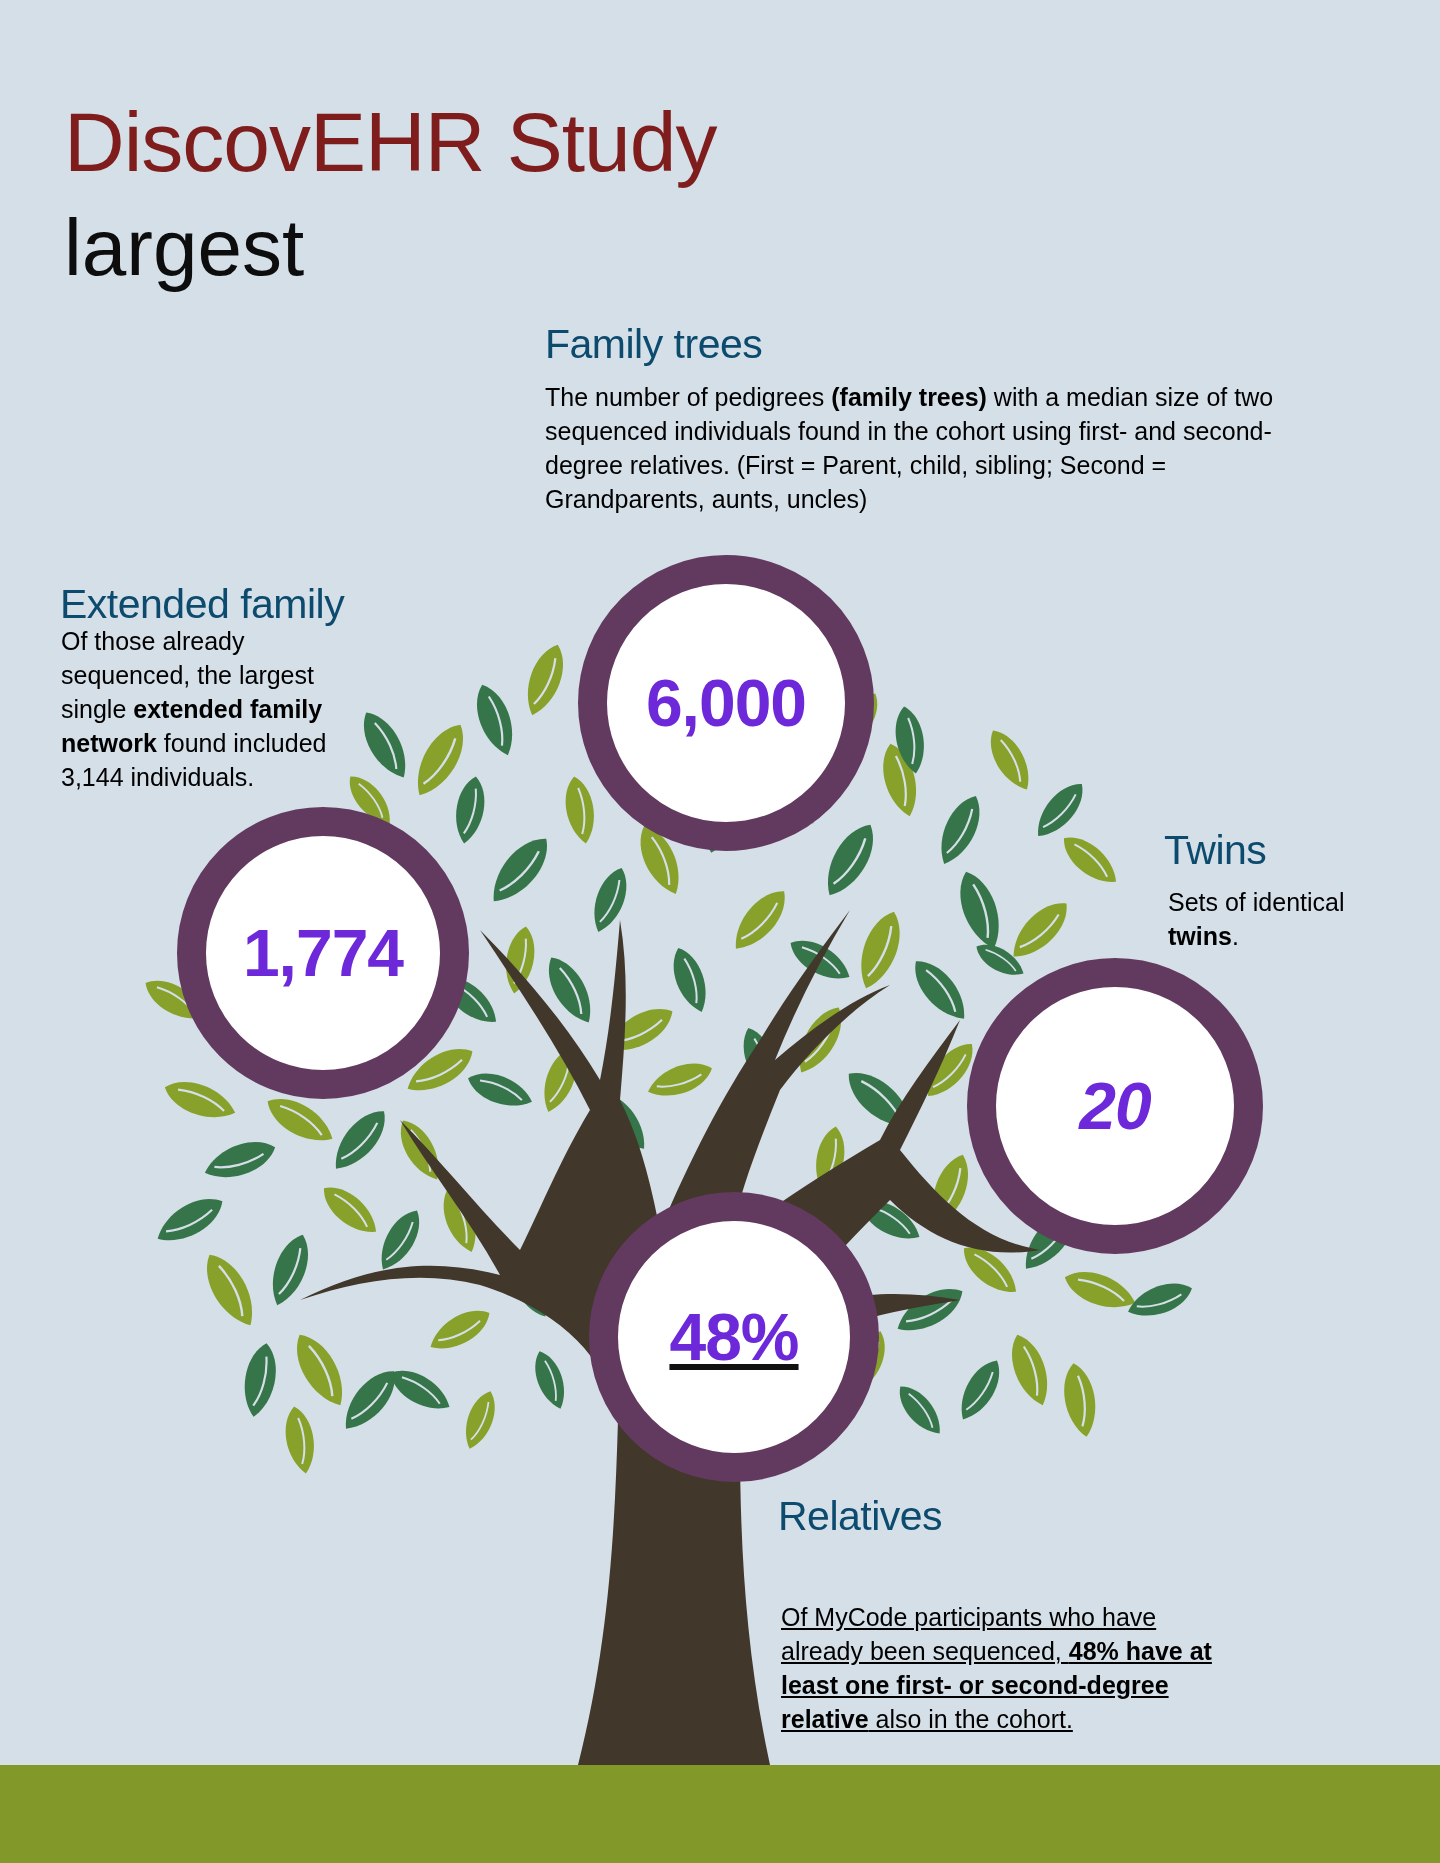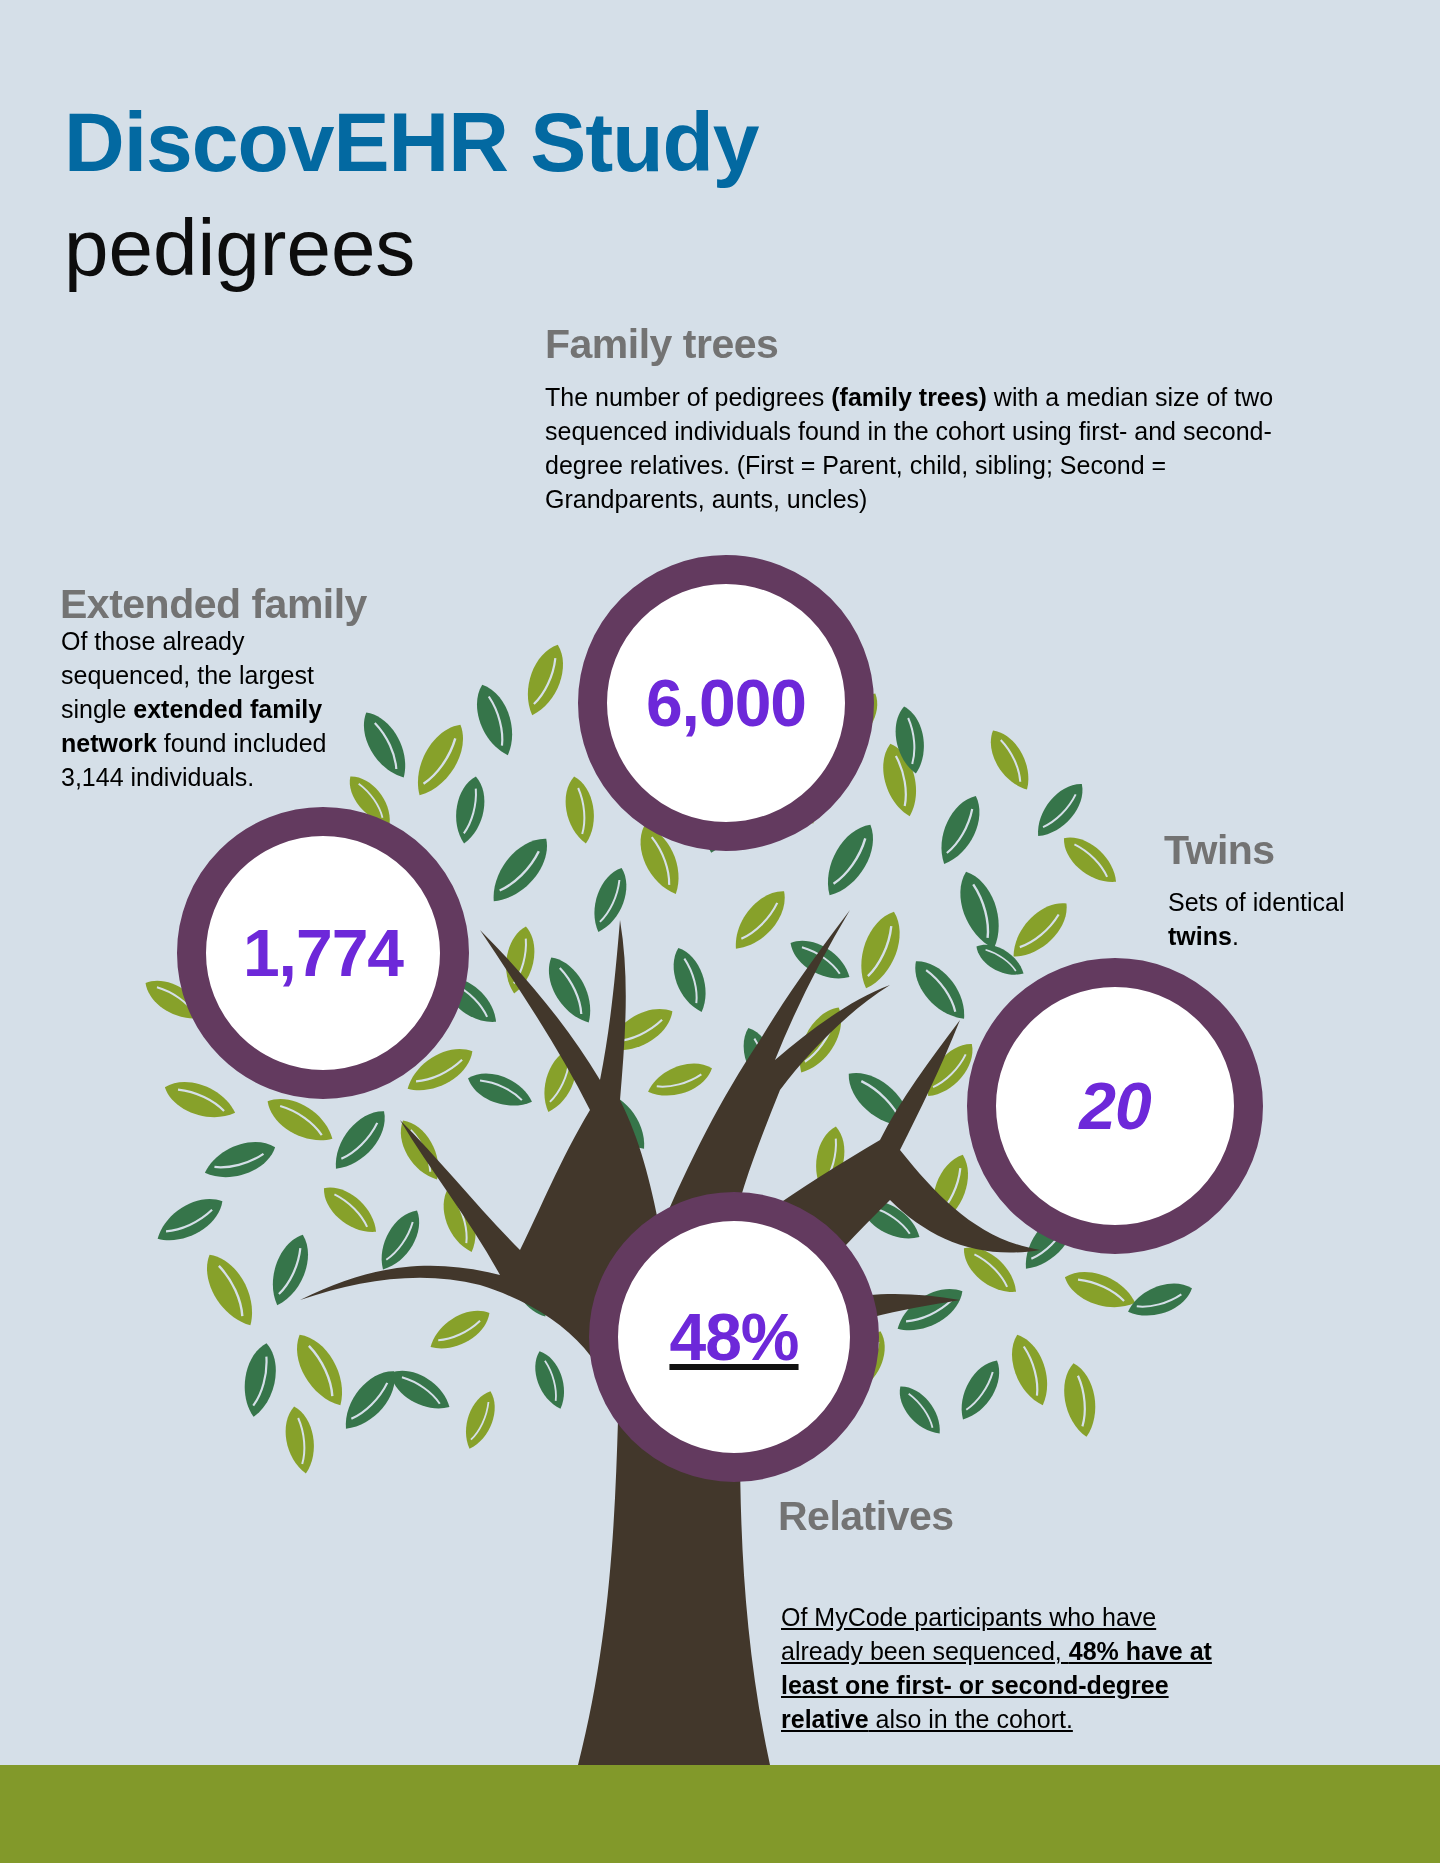--- a/index.html
+++ b/index.html
@@ -4,29 +4,29 @@
 <style>
   html, body { margin: 0; padding: 0; }
   body {
     width: 1440px; height: 1863px; position: relative; overflow: hidden;
     background: #d5dfe8;
     font-family: "Liberation Sans", "DejaVu Sans", sans-serif;
     color: #111;
   }
   .title-main {
     position: absolute; left: 64px; top: 100px;
-    font-size: 84px; font-weight: 700; letter-spacing: -1px; line-height: 1;
-    color: #0369a1; margin: 0;
+    font-size: 84px; font-weight: 400; letter-spacing: -1px; line-height: 1;
+    color: #7f1d1d; margin: 0;
   }
   .title-sub {
     position: absolute; left: 64px; top: 208px;
     font-size: 80px; font-weight: 400; line-height: 1; color: #0d0d0d; margin: 0;
   }
   .section-heading {
-    position: absolute; font-size: 41px; font-weight: 700; color: #737373;
+    position: absolute; font-size: 41px; font-weight: 400; color: #0c4a6e;
     margin: 0; line-height: 1; letter-spacing: -0.5px;
   }
   .section-body {
     position: absolute; font-size: 25px; line-height: 34px; color: #000000; margin: 0;
   }
   .section-body b { font-weight: 700; }
   #scene { position: absolute; left: 0; top: 0; width: 1440px; height: 1863px; }
   .stat-circle {
     position: absolute; border-radius: 50%; background: #ffffff;
     border: 29px solid #633a5f; box-sizing: border-box;
@@ -135,21 +135,21 @@
   </g>
 
   <g fill="#42372b">
     <path d="M578,1765 C610,1640 615,1520 618,1420 C610,1360 560,1310 480,1285 C420,1270 360,1280 300,1300 C380,1260 440,1260 500,1275 C470,1220 430,1170 400,1120 C440,1160 480,1210 520,1250 C540,1210 560,1160 590,1110 C560,1050 520,990 480,930 C530,980 570,1030 600,1080 C610,1030 615,980 620,920 C630,980 625,1040 620,1100 C640,1140 650,1180 660,1230 C690,1160 720,1100 760,1040 C790,990 820,950 850,910 C820,960 795,1010 775,1060 C810,1030 850,1000 890,985 C850,1010 810,1050 780,1090 C760,1140 740,1190 730,1240 C780,1200 830,1170 880,1140 C900,1100 930,1060 960,1020 C940,1070 920,1110 900,1150 C940,1200 980,1240 1040,1250 C980,1260 930,1240 890,1200 C850,1240 810,1280 790,1320 C840,1290 900,1290 960,1300 C900,1310 840,1320 790,1350 C760,1380 745,1400 740,1440 C740,1540 745,1650 770,1765 Z"></path>
   </g>
 
   <rect x="0" y="1765" width="1440" height="98" fill="#82992a"></rect>
 </svg>
 
 <h1 class="title-main">DiscovEHR Study</h1>
-<h2 class="title-sub">pedigrees</h2>
+<h2 class="title-sub">largest</h2>
 
 <h3 class="section-heading" style="left:545px; top:324px;">Family trees</h3>
 <p class="section-body" style="left:545px; top:380px; width:760px;"><span>The number of pedigrees </span><b>(family trees)</b><span> with a median size of two sequenced individuals found in the cohort using first- and second-degree relatives. (First = Parent, child, sibling; Second = Grandparents, aunts, uncles)</span></p>
 
 <h3 class="section-heading" style="left:60px; top:584px;">Extended family</h3>
 <p class="section-body" style="left:61px; top:624px; width:300px;"><span>Of those already sequenced, the largest single </span><b>extended family network</b><span> found included 3,144 individuals.</span></p>
 
 <h3 class="section-heading" style="left:1164px; top:830px;">Twins</h3>
 <p class="section-body" style="left:1168px; top:885px; width:230px;"><span>Sets of identical </span><b>twins</b><span>.</span></p>
 

